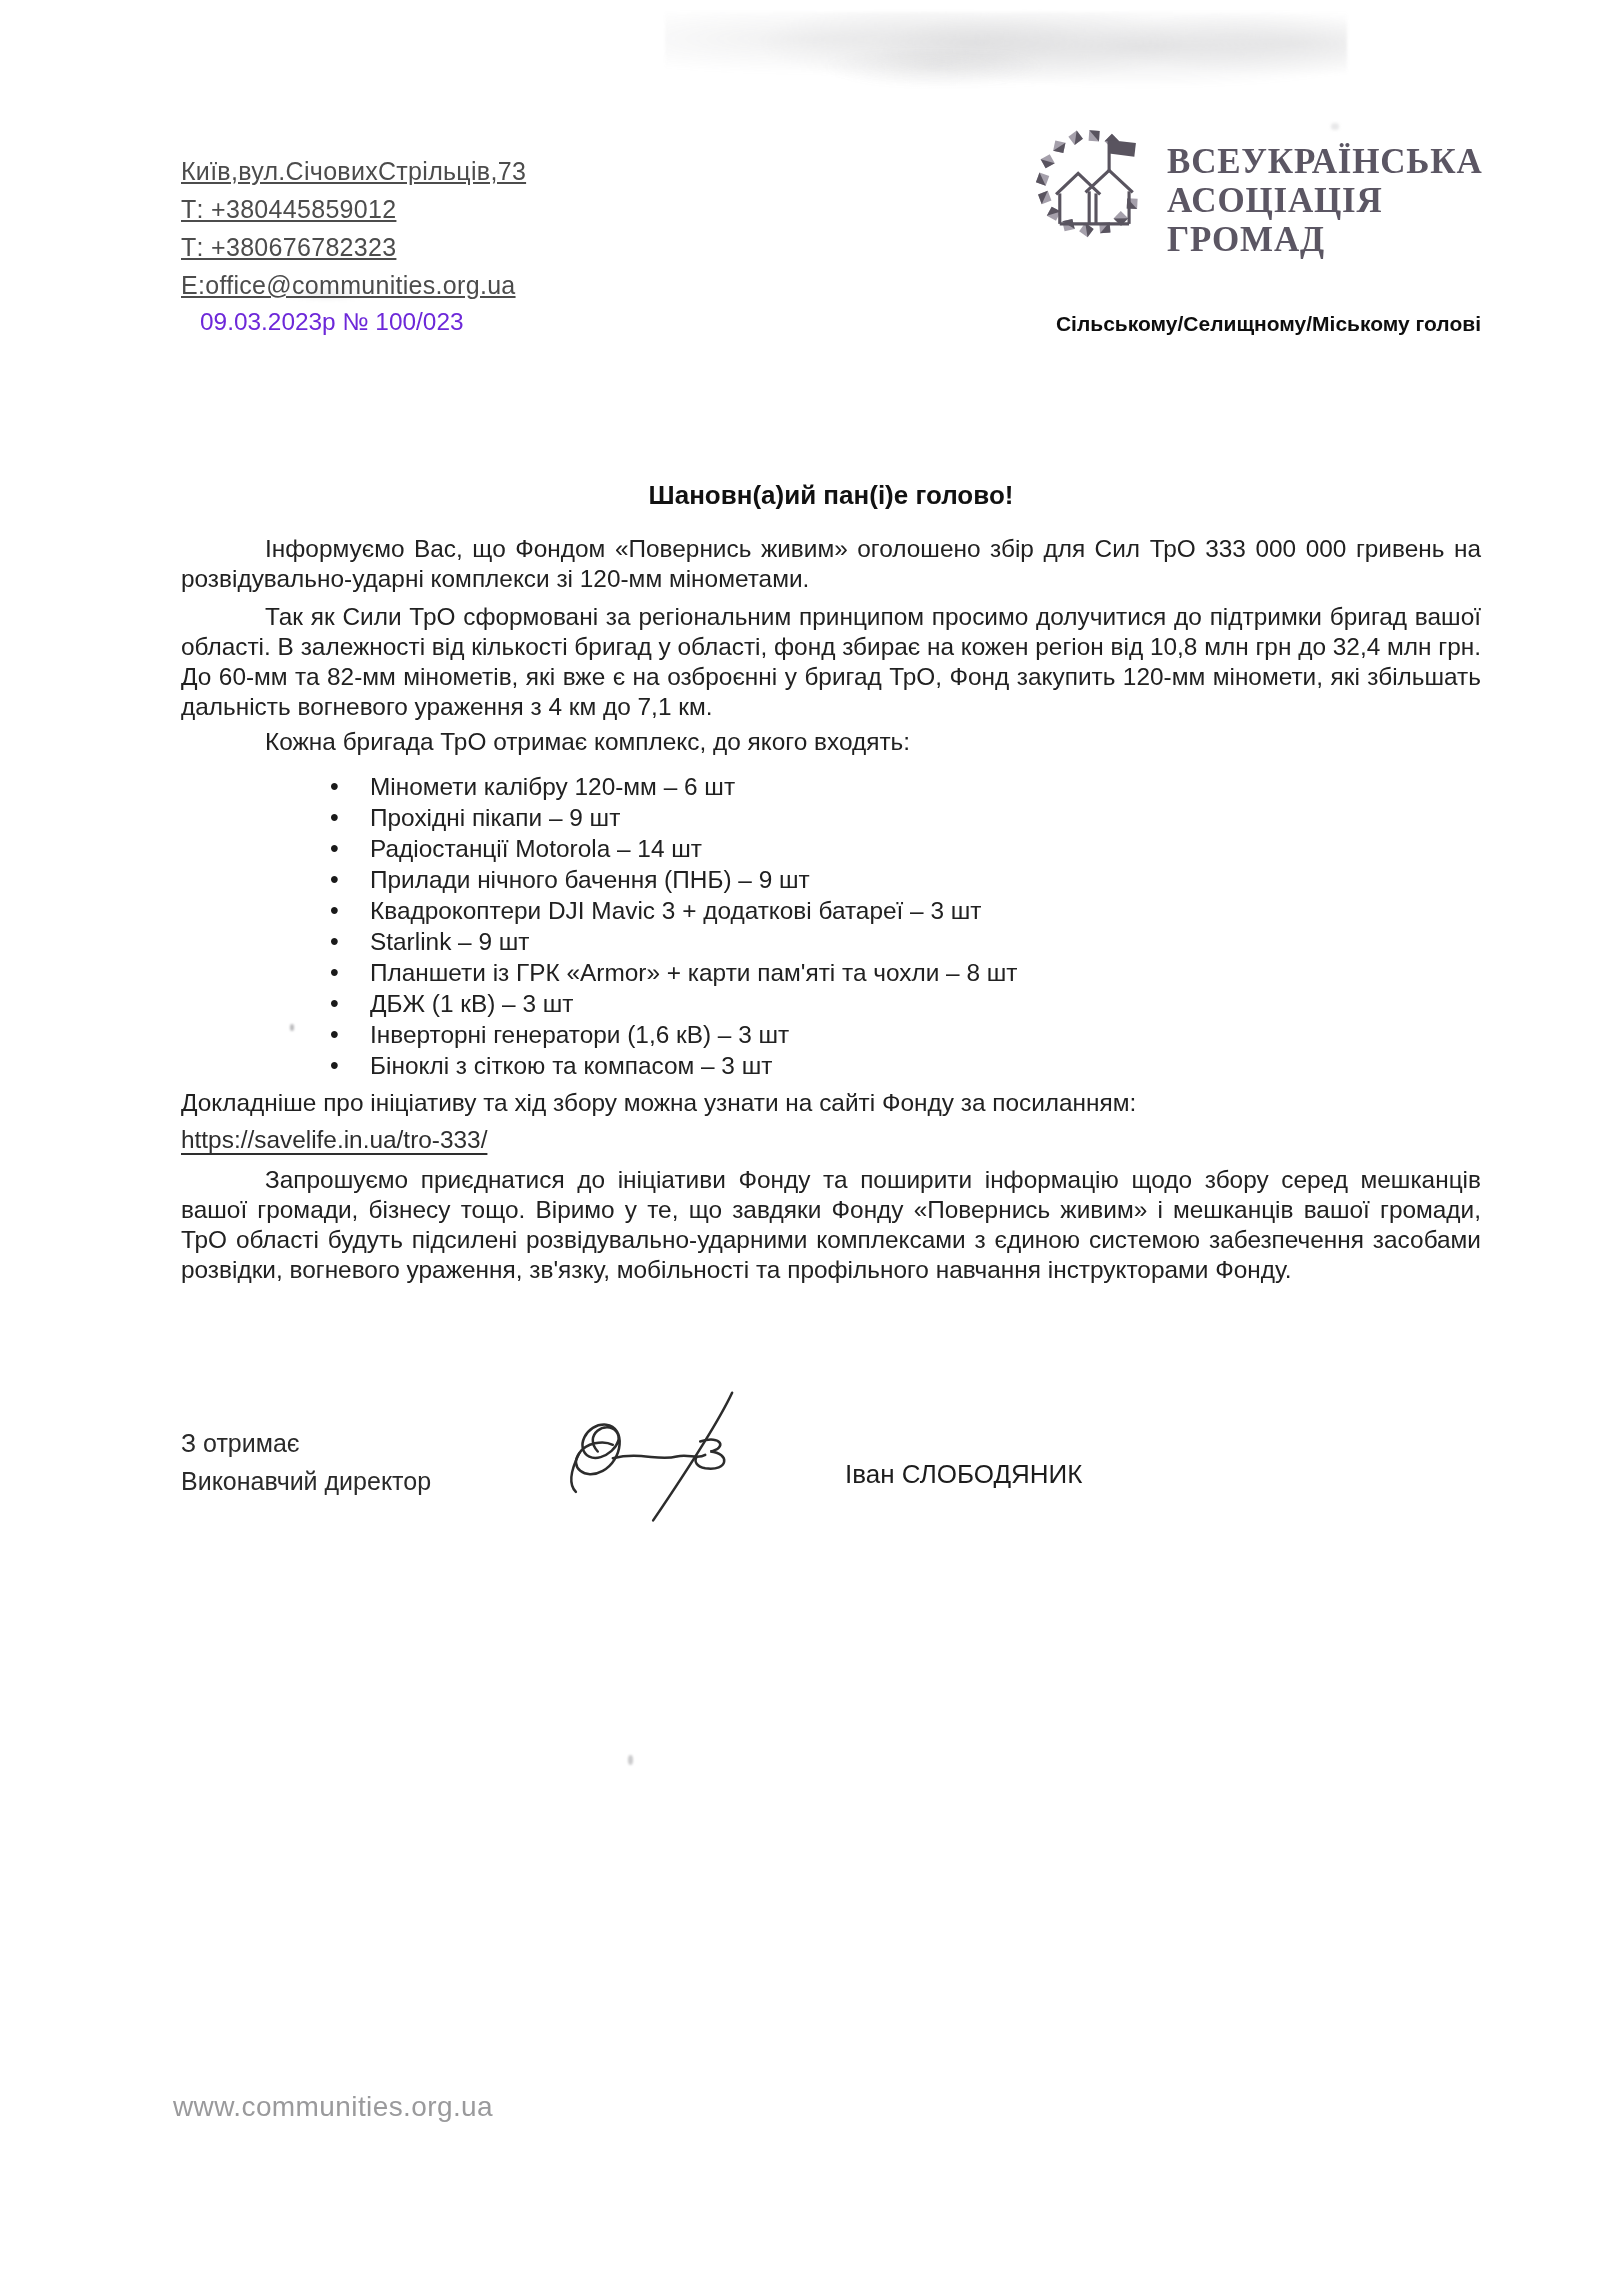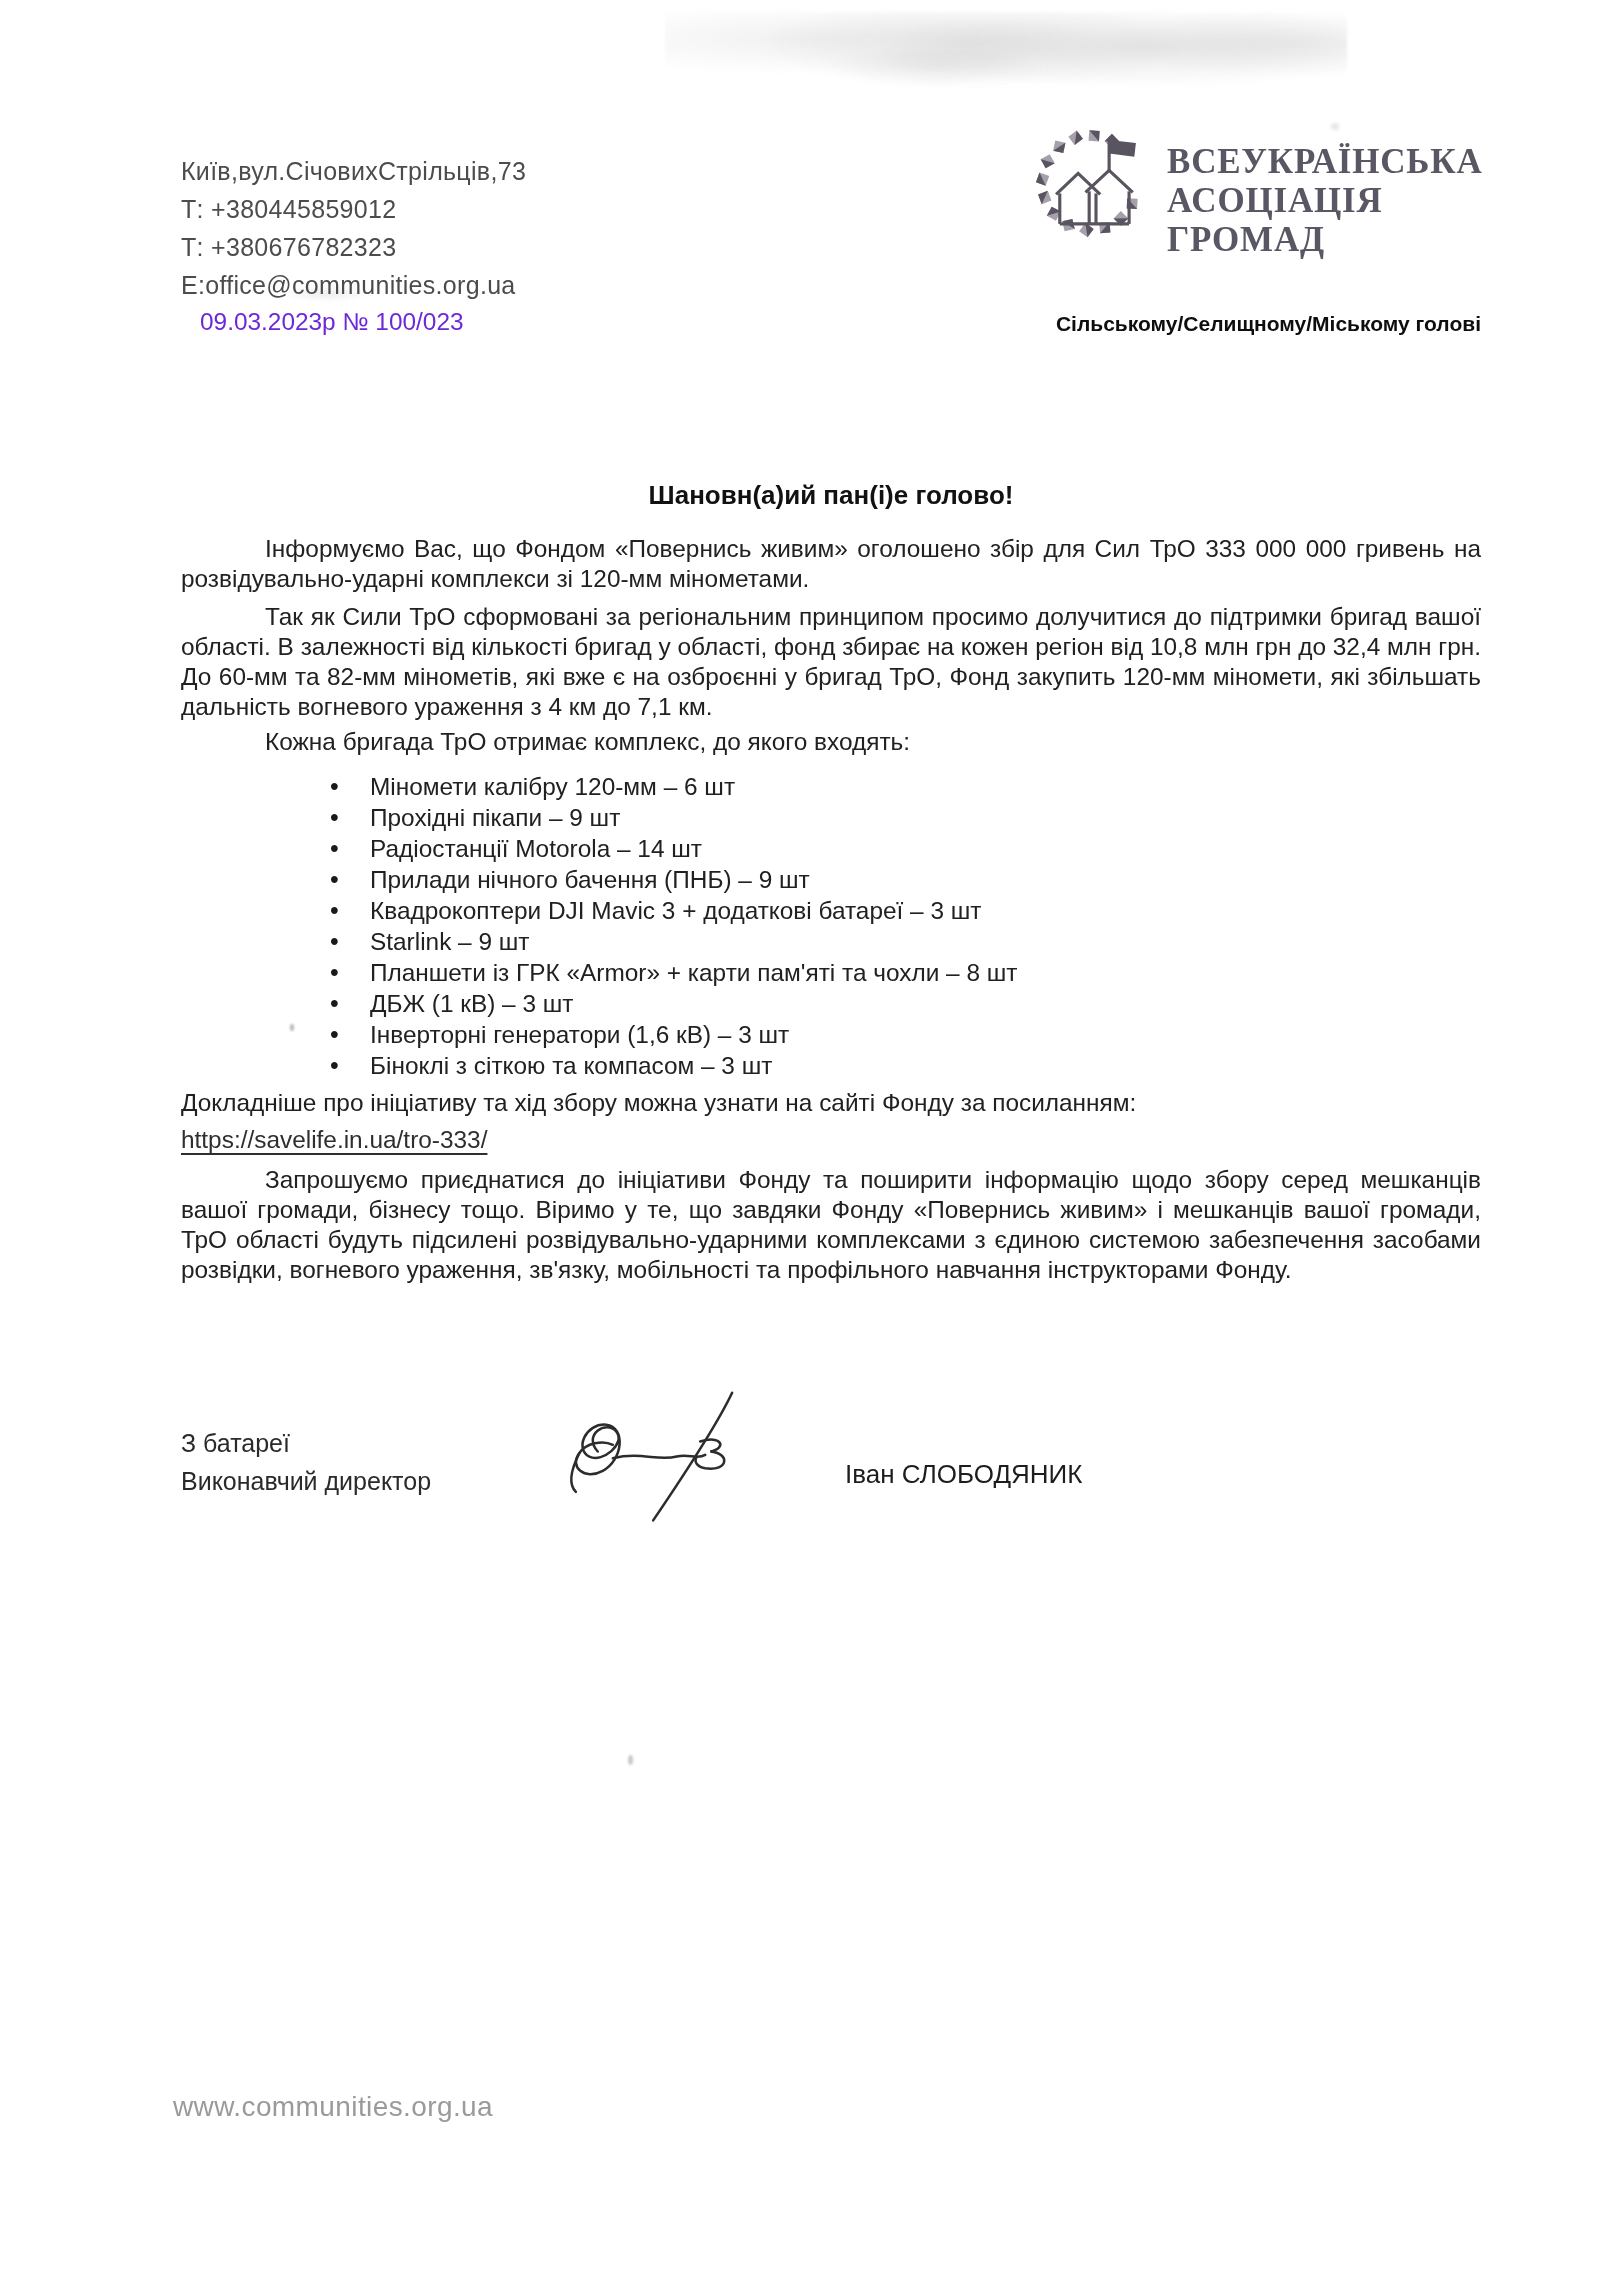--- a/index.html
+++ b/index.html
@@ -34,20 +34,21 @@
   }
   .dot-a{left:290px;top:1024px;width:4.2px;height:6.7px;background:rgba(100,100,105,.45);border-radius:50%;filter:blur(0.8px);}
   .dot-b{left:628px;top:1755px;width:5px;height:10px;background:rgba(115,115,120,.38);border-radius:50%;filter:blur(0.8px);}
   .dot-c{left:1331px;top:123px;width:8.4px;height:6.7px;background:rgba(120,120,125,.18);border-radius:50%;filter:blur(1.7px);}
 
   
   .contact{
     position:absolute;left:181px;top:152px;
     font-size:25px;line-height:38px;color:#4c4c4c;
     letter-spacing:0.3px;
+    text-decoration:underline;
   }
   .date-line{
     position:absolute;left:200px;top:308px;
     font-size:24.4px;color:#6d28d9;
   }
   .logo{
     position:absolute;left:1033px;top:118px;
     display:flex;align-items:flex-start;
   }
   .logo-text{
@@ -224,21 +225,21 @@
       <li>ДБЖ (1 кВ) – 3 шт</li>
       <li>Інверторні генератори (1,6 кВ) – 3 шт</li>
       <li>Біноклі з сіткою та компасом – 3 шт</li>
     </ul>
     <p class="details-line">Докладніше про ініціативу та хід збору можна узнати на сайті Фонду за посиланням:</p>
     <a class="fund-link" href="#">https://savelife.in.ua/tro-333/</a>
     <p class="indent p4">Запрошуємо приєднатися до ініціативи Фонду та поширити інформацію щодо збору серед мешканців вашої громади, бізнесу тощо. Віримо у те, що завдяки Фонду «Повернись живим» і мешканців вашої громади, ТрО області будуть підсилені розвідувально-ударними комплексами з єдиною системою забезпечення засобами розвідки, вогневого ураження, зв'язку, мобільності та профільного навчання інструкторами Фонду.</p>
   </div>
 
   <div class="closing">
-    <div>З батареї</div>
+    <div>З отримає</div>
     <div>Виконавчий директор</div>
   </div>
 
   <svg class="sig-svg" width="244" height="147" viewBox="0 0 290 175">
     <g stroke="#2c2c2c" stroke-width="3" fill="none" stroke-linecap="round">
       <path d="M78,78 C60,58 88,40 100,54 C112,68 84,92 68,84 C50,75 64,44 88,46 C112,49 108,88 84,101 C62,113 44,96 56,80 C64,68 84,64 96,70"></path>
       <path d="M96,86 C130,78 150,90 172,84 C186,80 196,88 206,82"></path>
       <path d="M200,66 C226,58 232,74 212,78 C236,80 234,102 206,98 C196,96 192,90 196,84"></path>
       <path d="M238,8 C222,42 182,104 144,160"></path>
       <path d="M56,80 C48,96 42,116 52,126"></path>

